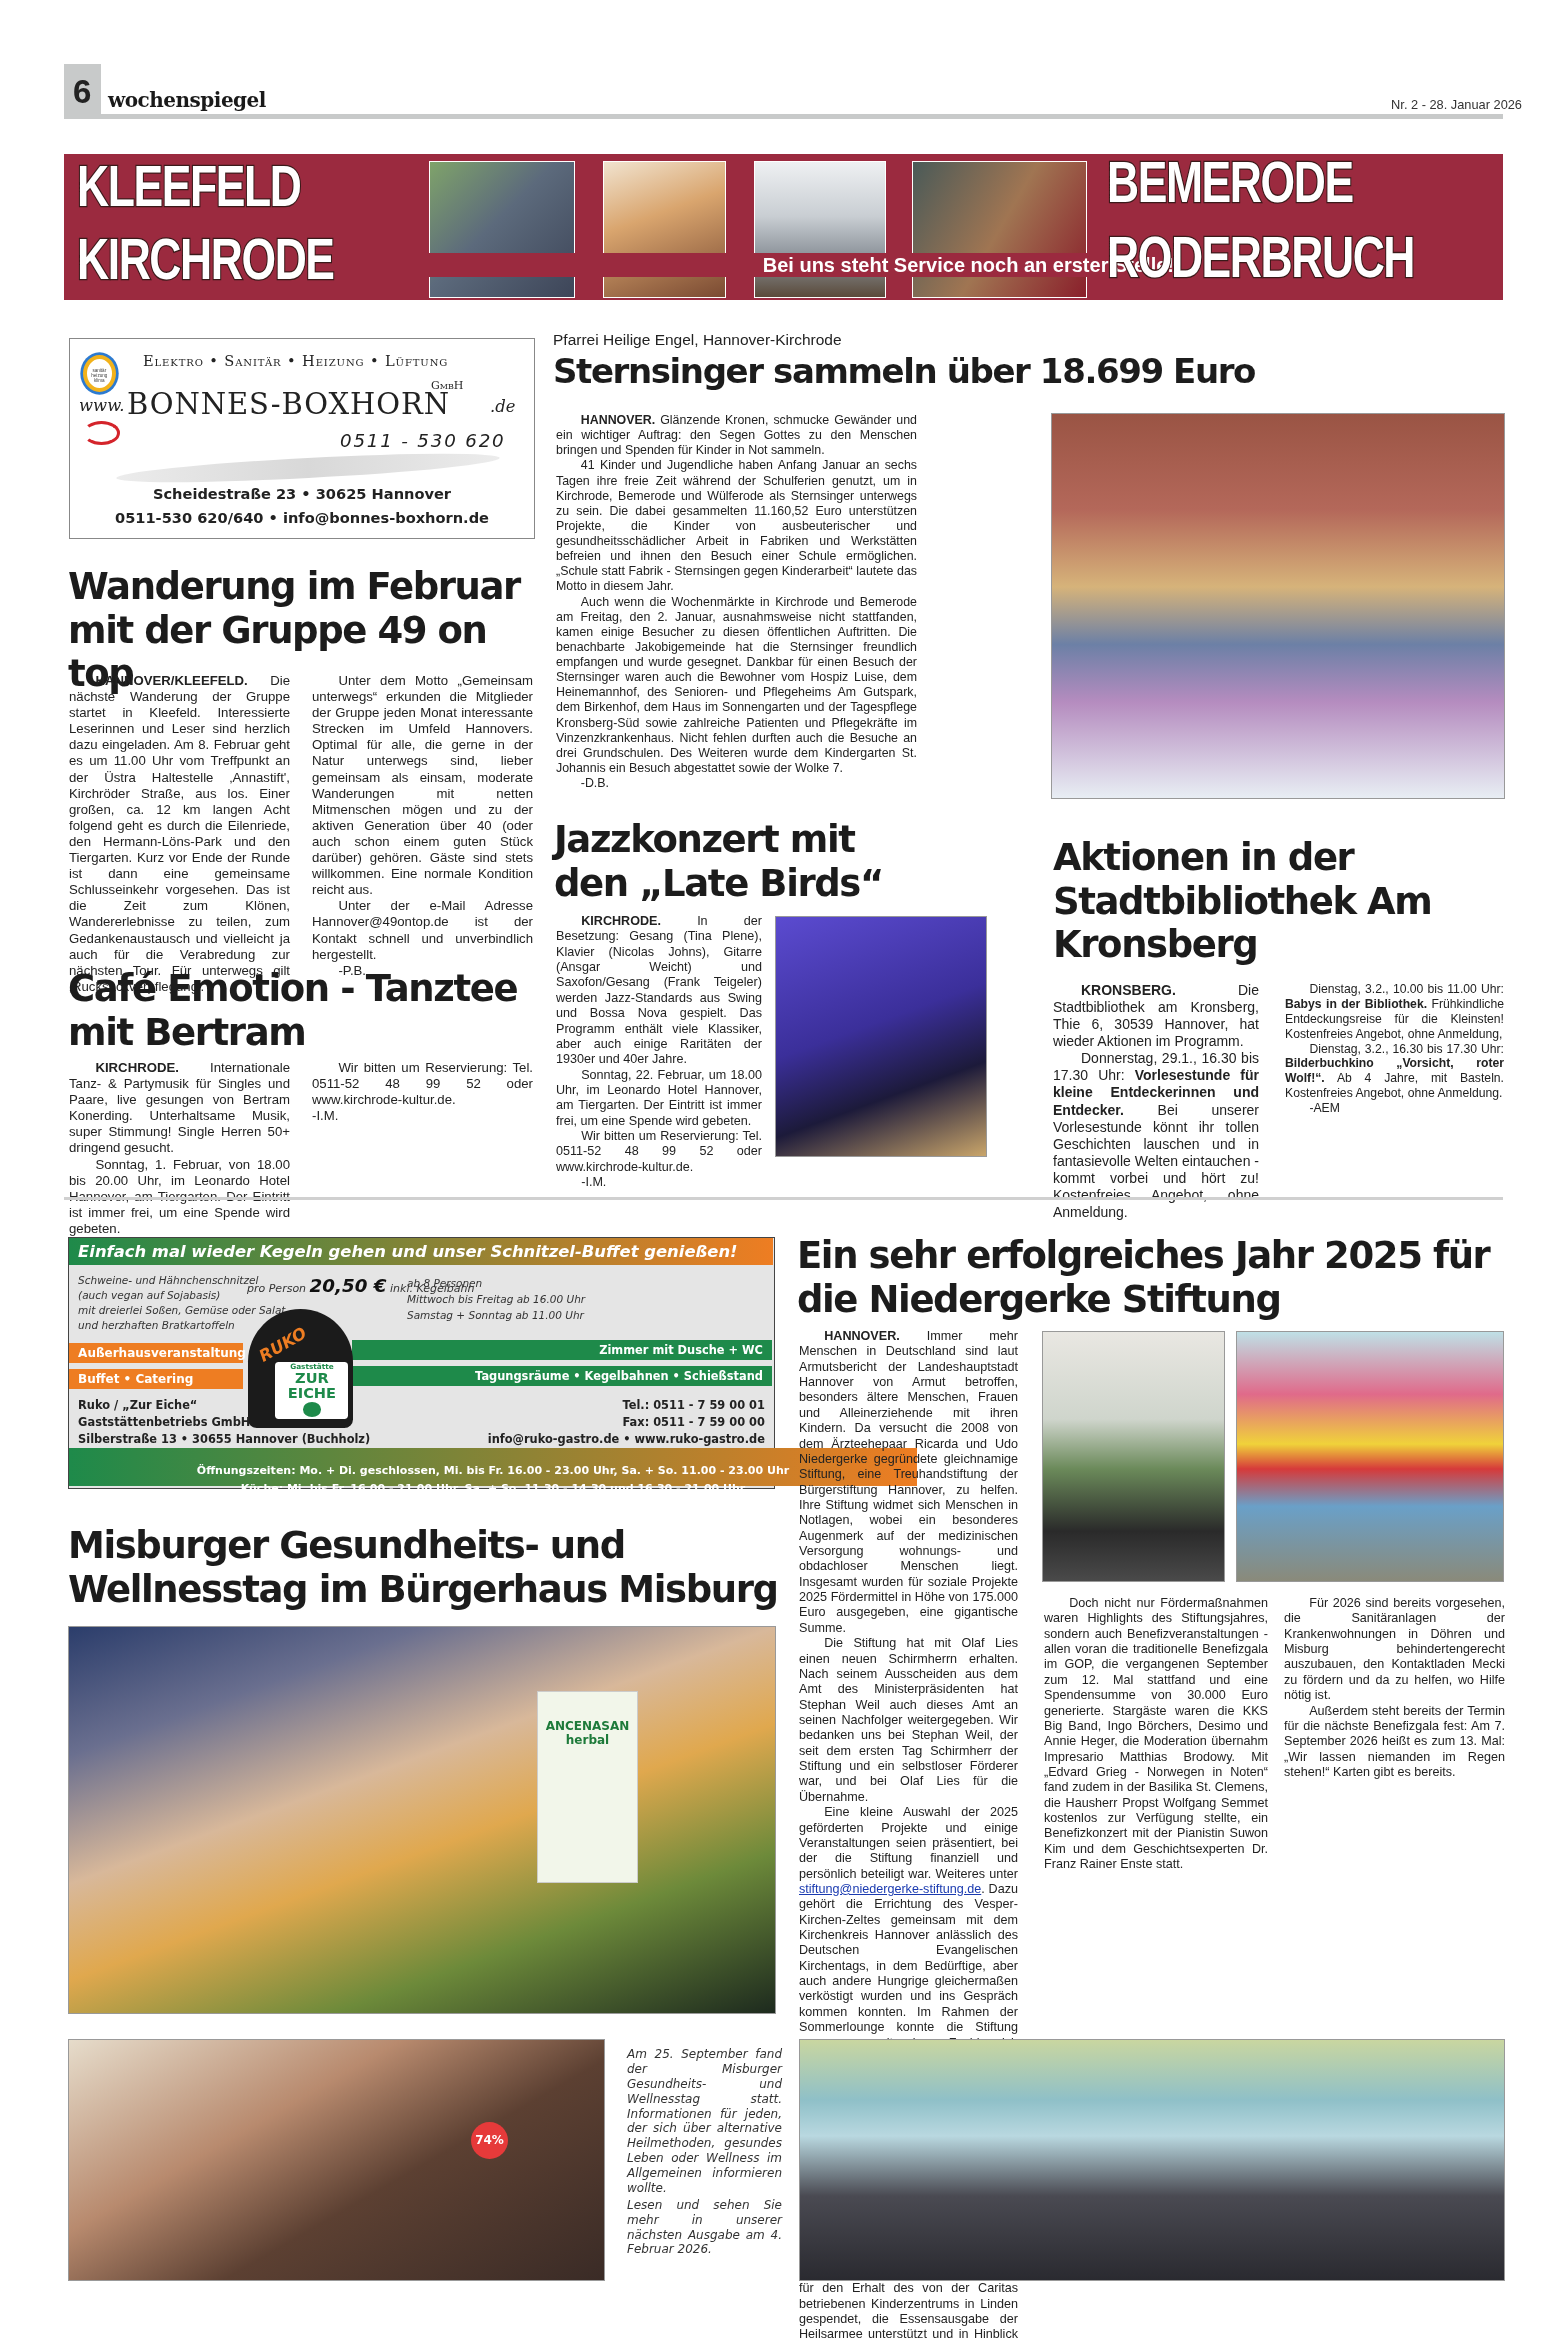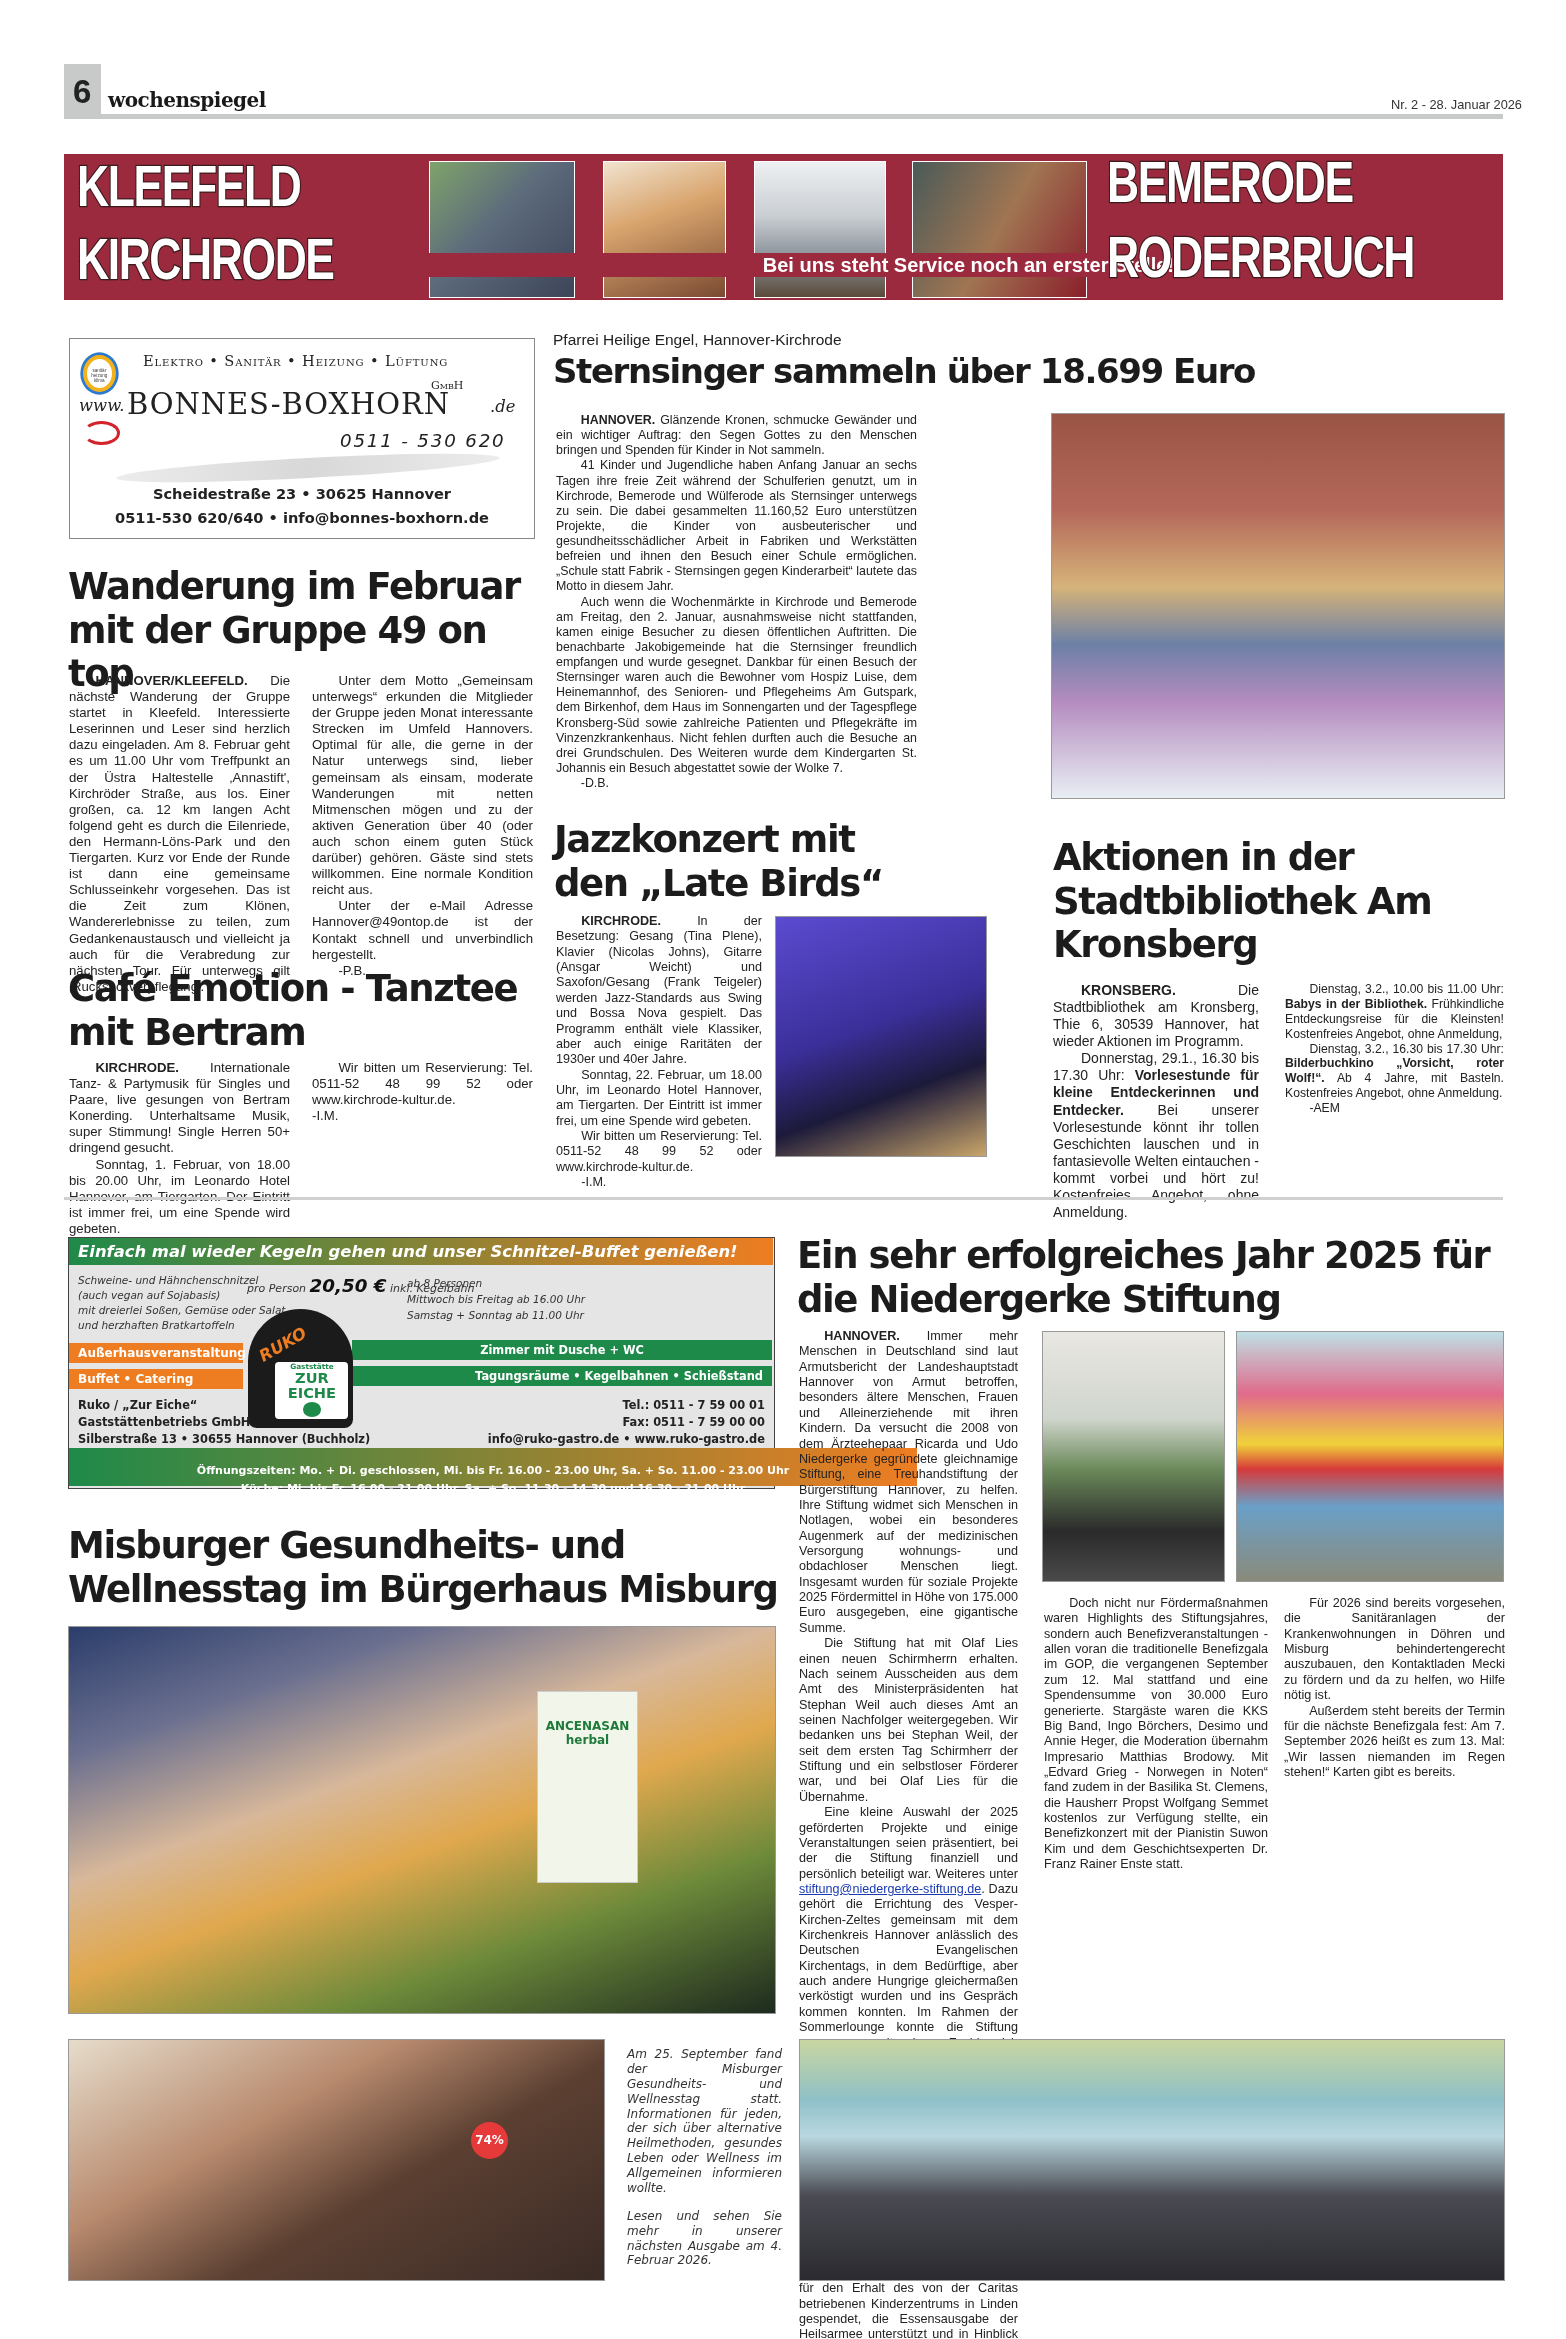--- a/index.html
+++ b/index.html
@@ -124,21 +124,21 @@
     <b style="font-size:18.3px;color:#111">20,50 €</b>
     <span>inkl. Kegelbahn</span>
   </div>
   <div class="abs" style="left:338px;top:38px;font:italic 10.5px 'DejaVu Sans',sans-serif;line-height:1.5;color:#333">
     <div>ab 8 Personen</div>
     <div>Mittwoch bis Freitag ab 16.00 Uhr</div>
     <div>Samstag + Sonntag ab 11.00 Uhr</div>
   </div>
   <div class="abs" style="left:0;top:105px;width:174px;height:20px;background:#ee7d22;color:#fff;font:bold 12px 'DejaVu Sans',sans-serif;padding:2.7px 9.1px">Außerhausveranstaltung</div>
   <div class="abs" style="left:0;top:131px;width:174px;height:20px;background:#ee7d22;color:#fff;font:bold 12px 'DejaVu Sans',sans-serif;padding:2.7px 9.1px">Buffet • Catering</div>
-  <div class="abs" style="left:283px;top:102px;width:420px;height:20px;background:#1e8a4a;color:#fff;font:bold 11.4px 'DejaVu Sans',sans-serif;padding:2.7px 9.1px;text-align:center">Zimmer mit Dusche + WC</div>
+  <div class="abs" style="left:283px;top:102px;width:420px;height:20px;background:#1e8a4a;color:#fff;font:bold 11.4px 'DejaVu Sans',sans-serif;padding:2.7px 9.1px;text-align:right">Zimmer mit Dusche + WC</div>
   <div class="abs" style="left:283px;top:128px;width:420px;height:20px;background:#1e8a4a;color:#fff;font:bold 11.4px 'DejaVu Sans',sans-serif;padding:2.7px 9.1px;text-align:right">Tagungsräume • Kegelbahnen • Schießstand</div>
   <div class="abs" style="left:179px;top:71px;width:105px;height:119px;border-radius:55px 55px 9.1px 9.1px;background:#1b1b1b">
     <div class="abs" style="left:9.1px;top:25.6px;font:italic bold 16.4px 'DejaVu Sans',sans-serif;color:#ee7d22;transform:rotate(-30deg)">RUKO</div>
     <div class="abs" style="left:27.4px;top:53px;width:73px;height:57px;background:#fff;border-radius:3.7px;text-align:center">
       <div style="font:bold 7.3px 'DejaVu Sans',sans-serif;color:#1e8a4a">Gaststätte</div>
       <div style="font:bold 14.6px 'DejaVu Sans',sans-serif;color:#1e8a4a;line-height:1">ZUR EICHE</div>
       <div style="margin:1.8px auto 0;width:18.3px;height:14.6px;border-radius:50%;background:#1e8a4a"></div>
     </div>
   </div>
   <div class="abs" style="left:9.1px;top:159px;font:bold 11.4px 'DejaVu Sans',sans-serif;line-height:1.5;color:#222">
@@ -159,21 +159,21 @@
 
 <div class="abs hl" style="left:68px;top:1524px;width:722px">Misburger Gesundheits- und Wellnesstag im Bürgerhaus Misburg</div>
 <div class="photo" style="left:68px;top:1626px;width:708px;height:388px;background:linear-gradient(160deg,#2b3d6b 0%,#6a6f8f 20%,#d8b89a 40%,#e0a84e 55%,#6d8a3a 75%,#1d2a1e 100%)">
   <div class="abs" style="right:137px;top:64px;width:101px;height:192px;background:#f2f6ea;border:0.9px solid #ccc;font:bold 12px 'DejaVu Sans',sans-serif;color:#1e7a3a;text-align:center;padding-top:27.4px">ANCENASAN herbal</div>
 </div>
 <div class="photo" style="left:68px;top:2039px;width:537px;height:242px;background:linear-gradient(150deg,#e6dccb 0%,#b88a6e 35%,#5c4032 60%,#3a2b26 100%)">
   <div class="abs" style="left:402px;top:82px;width:37px;height:37px;border-radius:50%;background:#e63a3a;color:#fff;font:bold 12px 'DejaVu Sans',sans-serif;text-align:center;line-height:37px">74%</div>
 </div>
 <div class="col" style="left:627px;top:2047px;width:155px;font:italic 12px 'DejaVu Sans',sans-serif;line-height:1.24;color:#333;text-align:justify;hyphens:auto">
   <p>Am 25. September fand der Misburger Gesundheits- und Wellnesstag statt. Informationen für jeden, der sich über alternative Heilmethoden, gesundes Leben oder Wellness im Allgemeinen informieren wollte.</p>
-  <p style="margin-top:13px">Lesen und sehen Sie mehr in unserer nächsten Ausgabe am 4. Februar 2026.</p>
+  <p style="margin-top:2px">Lesen und sehen Sie mehr in unserer nächsten Ausgabe am 4. Februar 2026.</p>
 </div>
 
 <div class="abs hl" style="left:797px;top:1234px;width:722px">Ein sehr erfolgreiches Jahr 2025 für die Niedergerke Stiftung</div>
 <div class="col txt" style="left:799px;top:1329px;width:219px;font-size:12.6px">
   <p><b>HANNOVER.</b> <span>Immer mehr Menschen in Deutschland sind laut Armutsbericht der Landeshauptstadt Hannover von Armut betroffen, besonders ältere Menschen, Frauen und Alleinerziehende mit ihren Kindern. Da versucht die 2008 von dem Ärzteehepaar Ricarda und Udo Niedergerke gegründete gleichnamige Stiftung, eine Treuhandstiftung der Bürgerstiftung Hannover, zu helfen. Ihre Stiftung widmet sich Menschen in Notlagen, wobei ein besonderes Augenmerk auf der medizinischen Versorgung wohnungs- und obdachloser Menschen liegt. Insgesamt wurden für soziale Projekte 2025 Fördermittel in Höhe von 175.000 Euro ausgegeben, eine gigantische Summe.</span></p>
   <p>Die Stiftung hat mit Olaf Lies einen neuen Schirmherrn erhalten. Nach seinem Ausscheiden aus dem Amt des Ministerpräsidenten hat Stephan Weil auch dieses Amt an seinen Nachfolger weitergegeben. Wir bedanken uns bei Stephan Weil, der seit dem ersten Tag Schirmherr der Stiftung und ein selbstloser Förderer war, und bei Olaf Lies für die Übernahme.</p>
   <p><span>Eine kleine Auswahl der 2025 geförderten Projekte und einige Veranstaltungen seien präsentiert, bei der die Stiftung finanziell und persönlich beteiligt war. Weiteres unter</span> <span class="link">stiftung@niedergerke-stiftung.de</span><span>. Dazu gehört die Errichtung des Vesper-Kirchen-Zeltes gemeinsam mit dem Kirchenkreis Hannover anlässlich des Deutschen Evangelischen Kirchentags, in dem Bedürftige, aber auch andere Hungrige gleichermaßen verköstigt wurden und ins Gespräch kommen konnten. Im Rahmen der Sommerlounge konnte die Stiftung zusammen mit dem Fachbereich Soziales der Landeshauptstadt die Anliegen suchtkranker Menschen zum Thema machen, indem sie auf dem Andreas-Hermes-Platz einen Beratungscontainer aufstellen ließ, der von Hannoverschen Graffiti-Künstlern bunt gestaltet wurde. Für ein besseres Miteinander fördert die Stiftung zudem Integrationsprojekte der AWO, neuerdings auch den „SprachRaum“ im Internationalen Elterntreff, wo Mütter ihre Deutschkenntnisse aufbessern können, während ihre Kinder betreut werden. Des Weiteren hat die Stiftung einen größeren Betrag für den Erhalt des von der Caritas betriebenen Kinderzentrums in Linden gespendet, die Essensausgabe der Heilsarmee unterstützt und in Hinblick auf das Weihnachtsfest Konsumgutscheine für Asphaltverkäuferinnen und -verkäufer sowie Bedürftige, die sich an die SeWo wenden, gestiftet.</span></p>
 </div>
 <div class="photo" style="left:1042px;top:1331px;width:183px;height:251px;background:linear-gradient(180deg,#e9e7e2 0%,#cfd5cc 35%,#6b8a5a 55%,#2a2a2a 80%,#4a4a4a 100%)"></div>
 <div class="photo" style="left:1236px;top:1331px;width:268px;height:251px;background:linear-gradient(180deg,#bfe0e6 0%,#e06a8a 25%,#f0d23a 45%,#d63a3a 55%,#6aa0c8 70%,#8a8a7a 100%)" title="Lass immer eine Brücke entstehen — Mensch ist Mensch!"></div>

